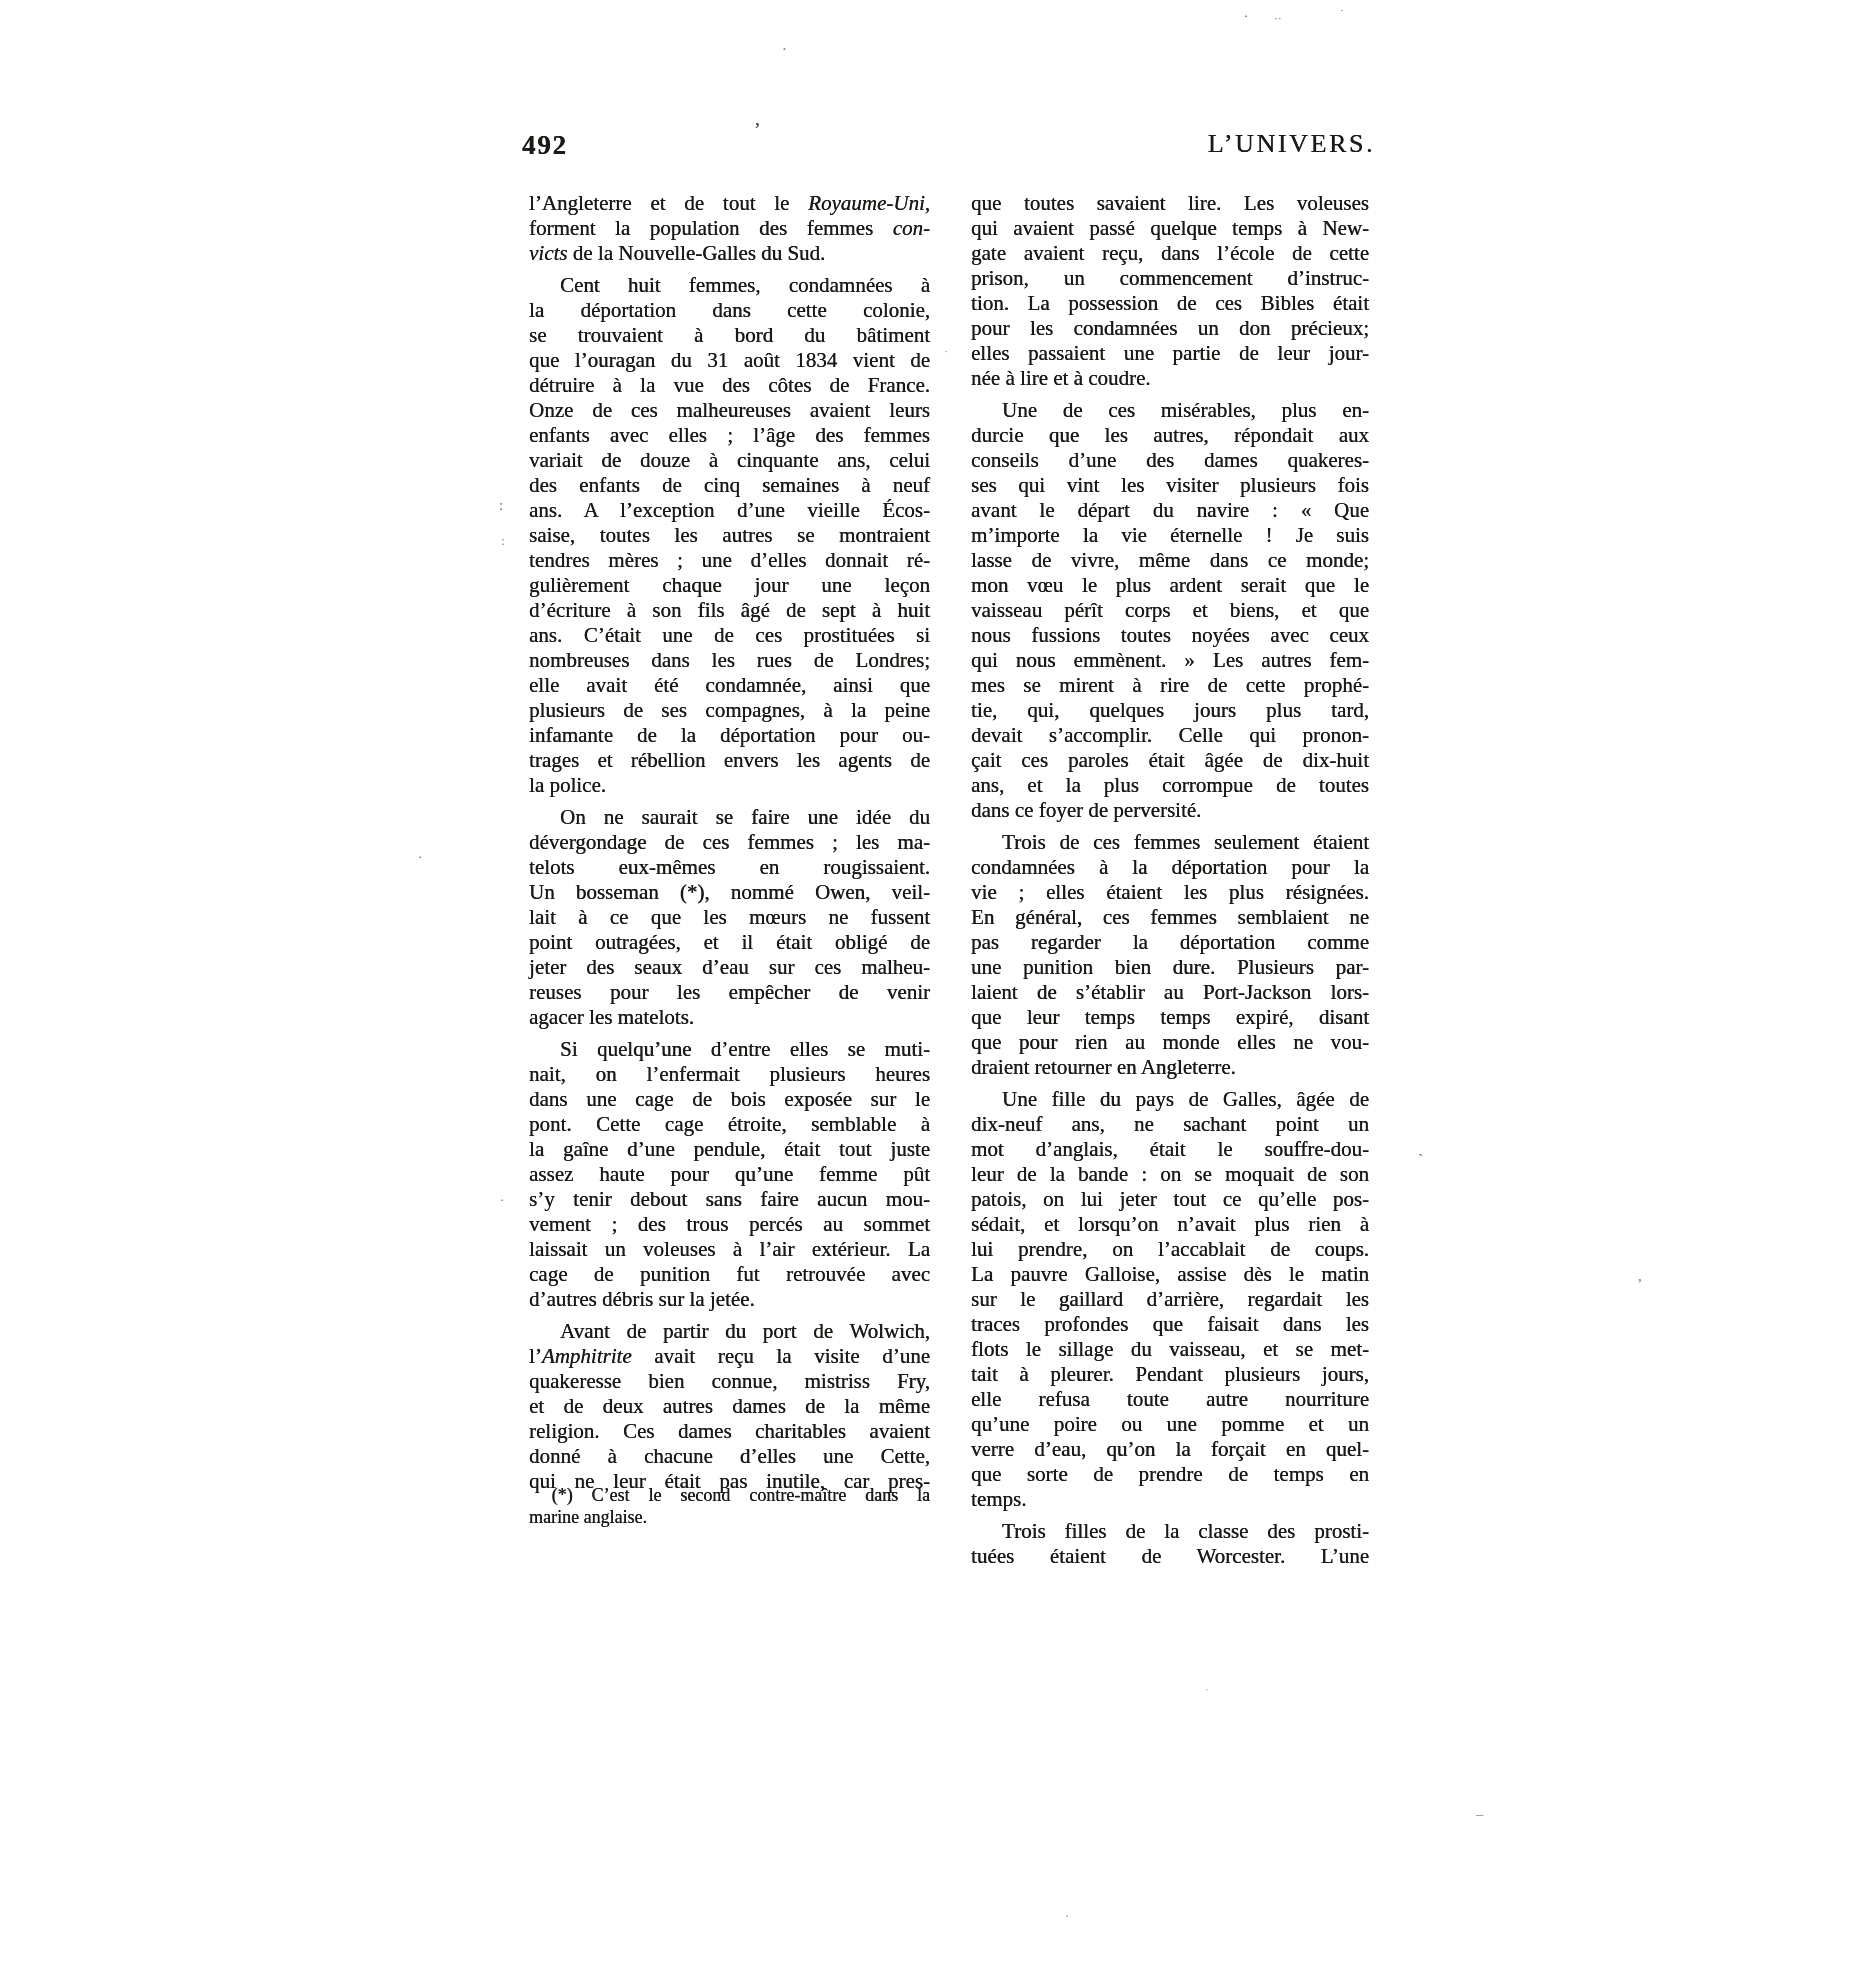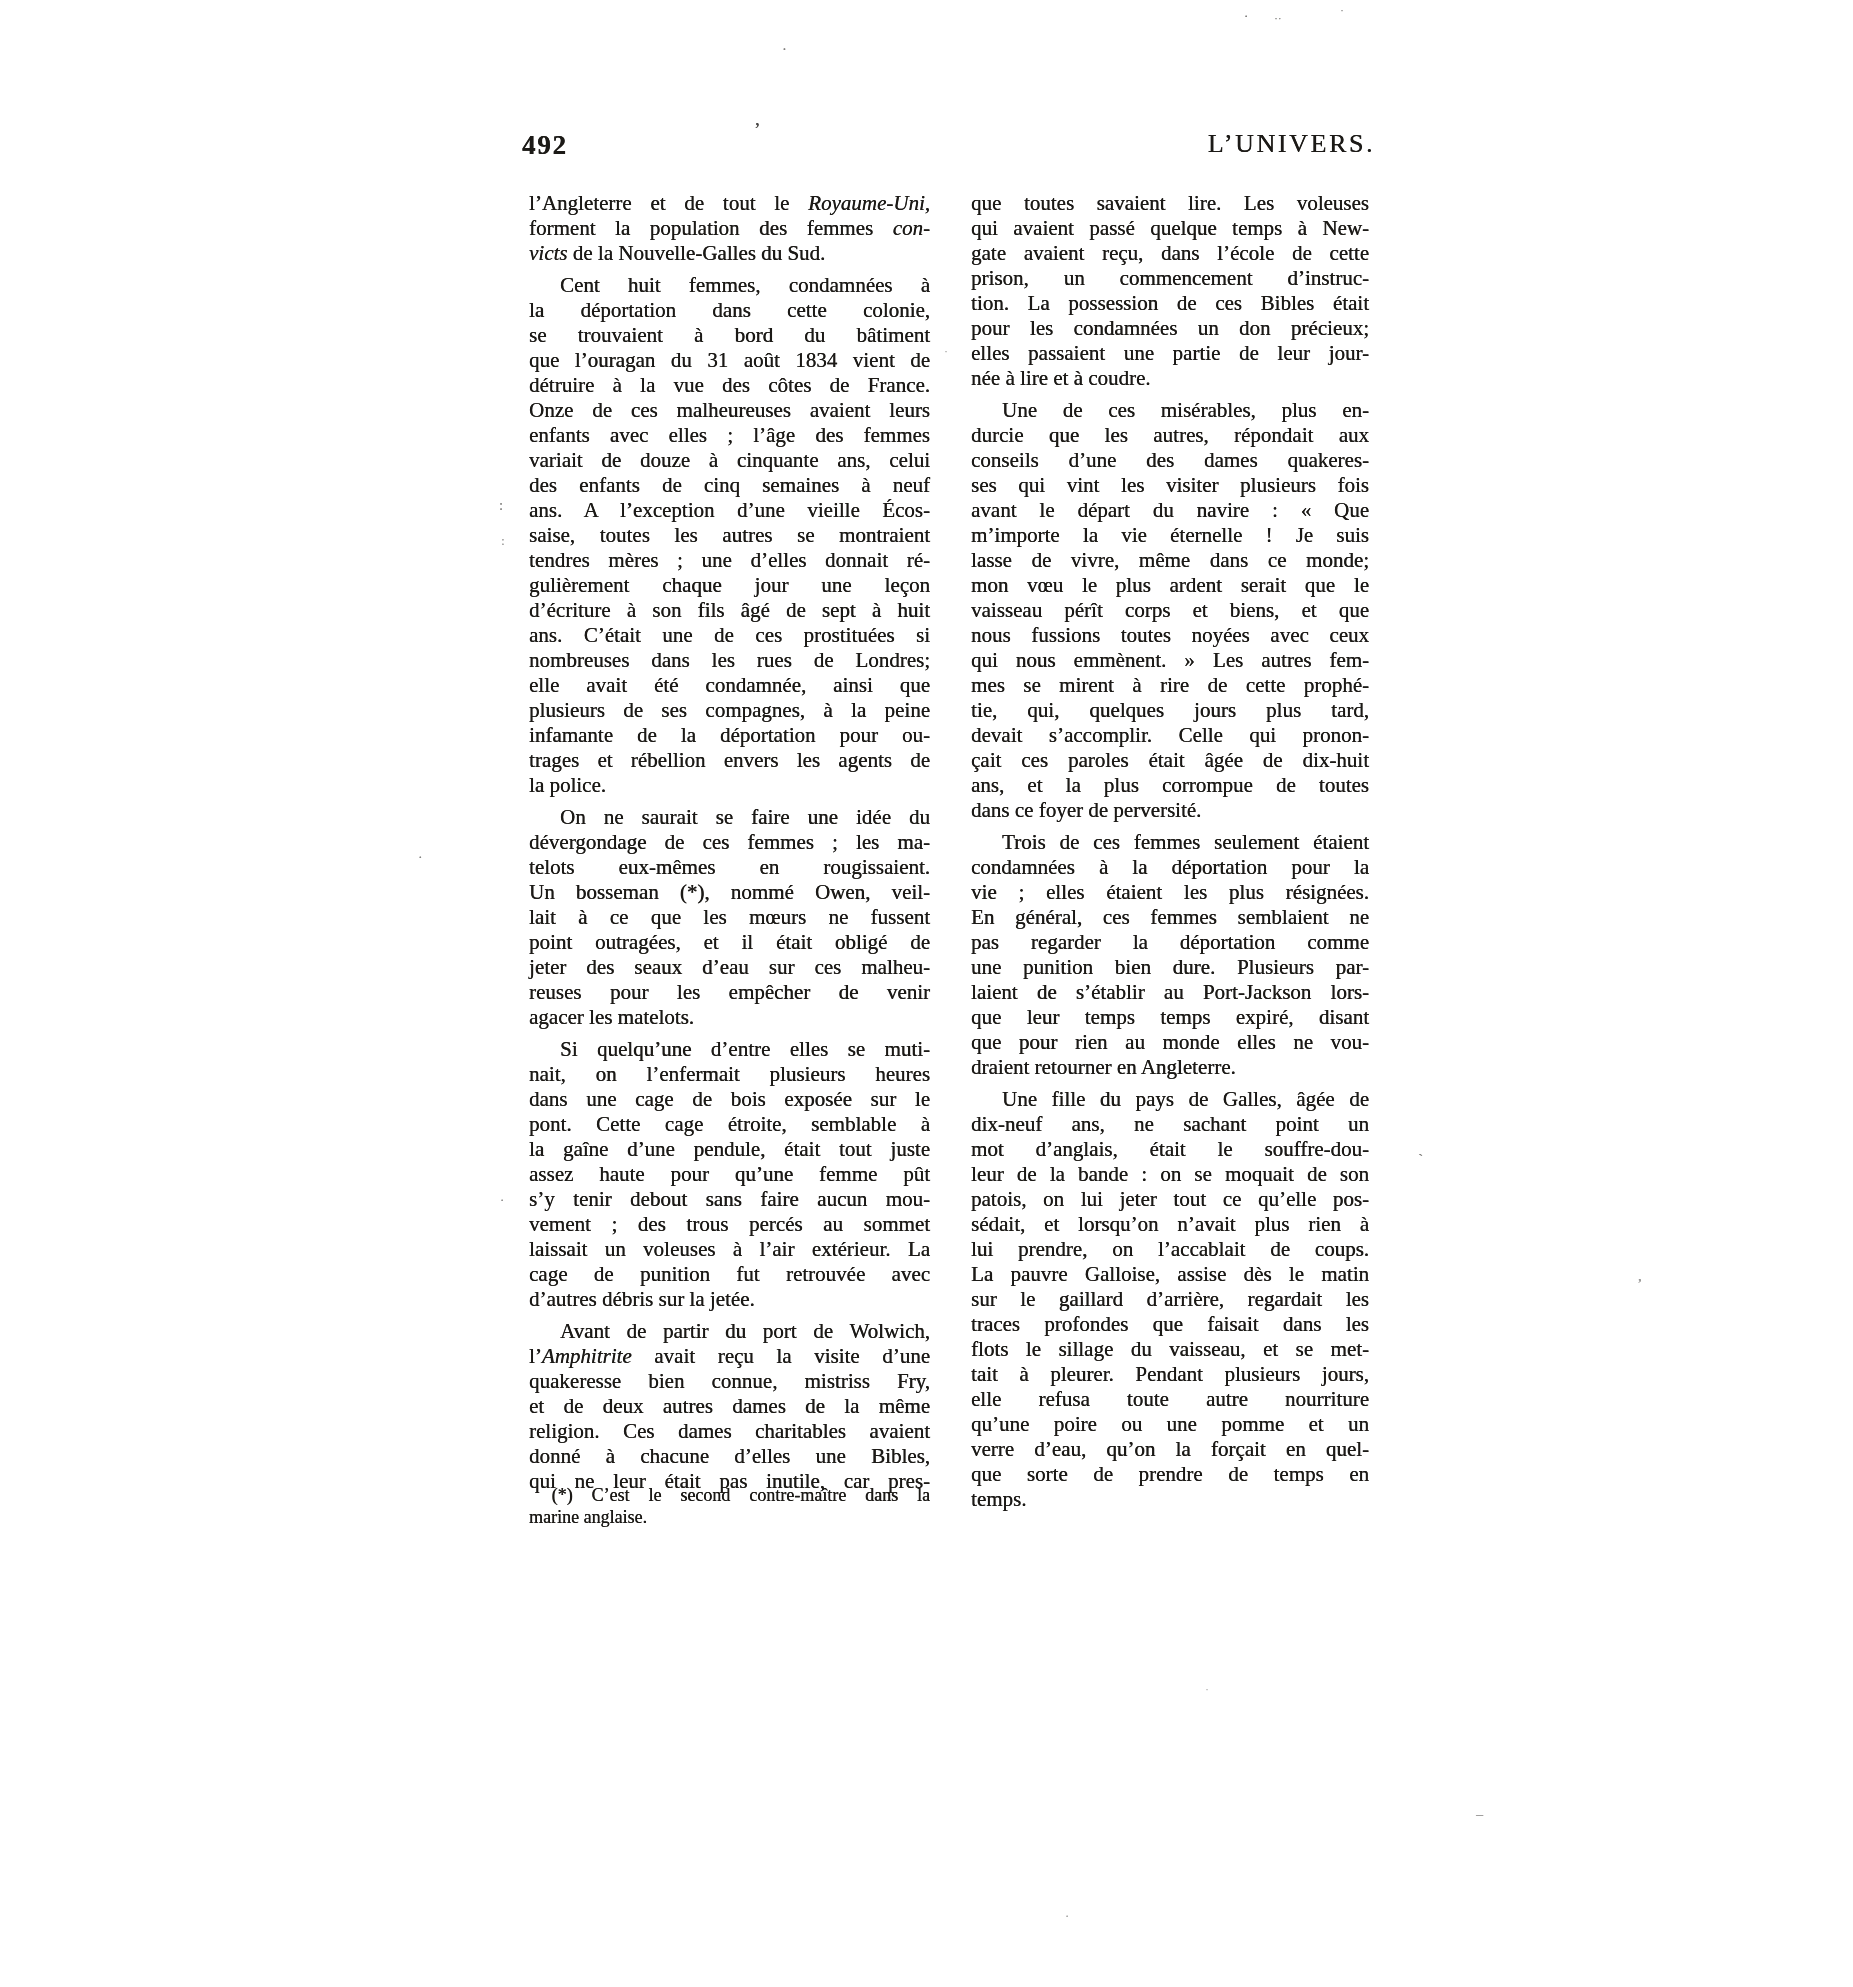--- a/index.html
+++ b/index.html
@@ -88,21 +88,21 @@
         <div class="line"><span>laissait un voleuses à l’air extérieur. La</span></div>
         <div class="line"><span>cage de punition fut retrouvée avec</span></div>
         <div class="line endline"><span>d’autres débris sur la jetée.</span></div>
       </div>
       <div class="para">
         <div class="line indent"><span>Avant de partir du port de Wolwich,</span></div>
         <div class="line"><span>l’</span><span class="it">Amphitrite</span><span> avait reçu la visite d’une</span></div>
         <div class="line"><span>quakeresse bien connue, mistriss Fry,</span></div>
         <div class="line"><span>et de deux autres dames de la même</span></div>
         <div class="line"><span>religion. Ces dames charitables avaient</span></div>
-        <div class="line"><span>donné à chacune d’elles une Bibles,</span></div>
+        <div class="line"><span>donné à chacune d’elles une Cette,</span></div>
         <div class="line"><span>qui ne leur était pas inutile, car pres-</span></div>
       </div>
     </div>
   <div class="col col-right">
       <div class="para">
         <div class="line"><span>que toutes savaient lire. Les voleuses</span></div>
         <div class="line"><span>qui avaient passé quelque temps à New-</span></div>
         <div class="line"><span>gate avaient reçu, dans l’école de cette</span></div>
         <div class="line"><span>prison, un commencement d’instruc-</span></div>
         <div class="line"><span>tion. La possession de ces Bibles était</span></div>
@@ -153,20 +153,24 @@
         <div class="line"><span>sur le gaillard d’arrière, regardait les</span></div>
         <div class="line"><span>traces profondes que faisait dans les</span></div>
         <div class="line"><span>flots le sillage du vaisseau, et se met-</span></div>
         <div class="line"><span>tait à pleurer. Pendant plusieurs jours,</span></div>
         <div class="line"><span>elle refusa toute autre nourriture</span></div>
         <div class="line"><span>qu’une poire ou une pomme et un</span></div>
         <div class="line"><span>verre d’eau, qu’on la forçait en quel-</span></div>
         <div class="line"><span>que sorte de prendre de temps en</span></div>
         <div class="line endline"><span>temps.</span></div>
       </div>
+      <div class="para">
+        <div class="line indent"><span>Trois filles de la classe des prosti-</span></div>
+        <div class="line"><span>tuées étaient de Worcester. L’une</span></div>
+      </div>
     </div>
   <div class="footnote">
       <div class="para">
         <div class="line indent"><span>(*) C’est le second contre-maître dans la</span></div>
         <div class="line endline"><span>marine anglaise.</span></div>
       </div>
     </div>
 <span class="artifact" style="left: 782px; top: 43px; font-size: 14px; opacity: 0.55;">·</span>
     <span class="artifact" style="left: 1244px; top: 10.4px; font-size: 12px; opacity: 0.6;">·</span>
     <span class="artifact" style="left: 1274px; top: 13px; font-size: 11.3px; opacity: 0.5;">··</span>

